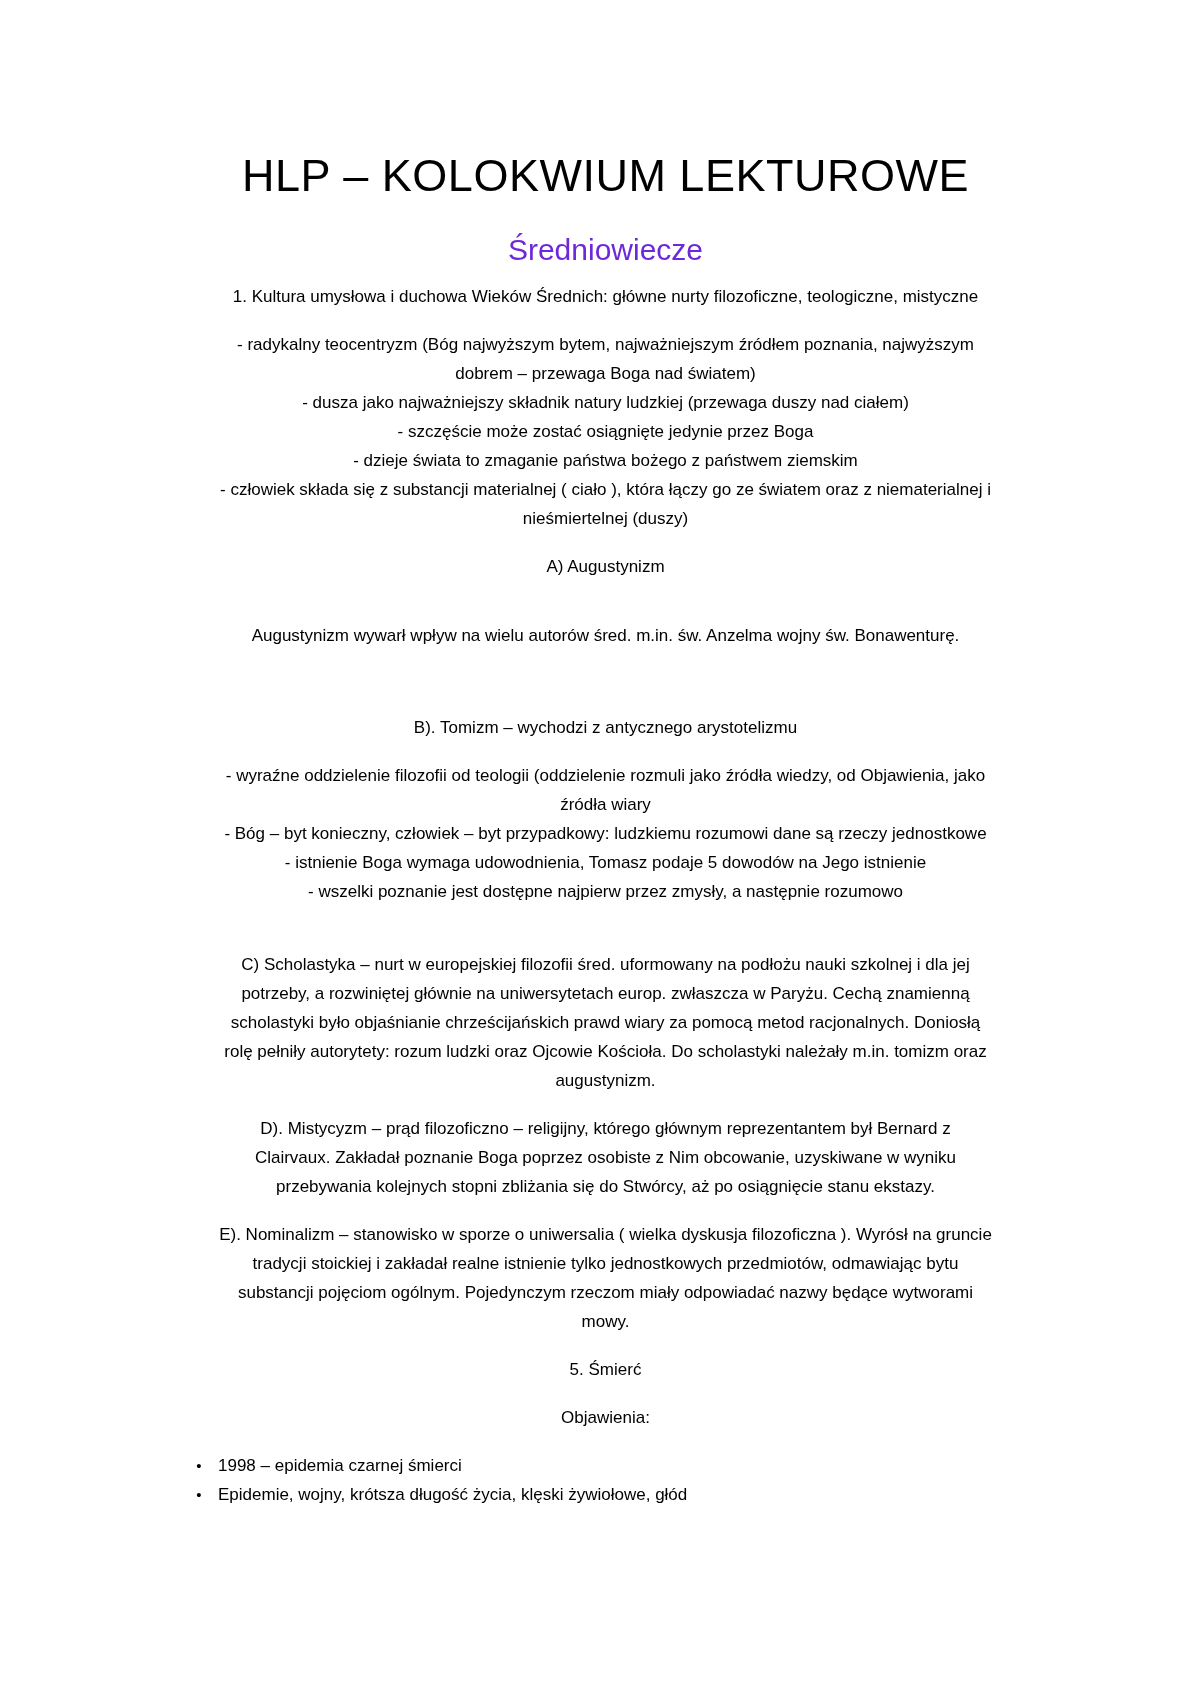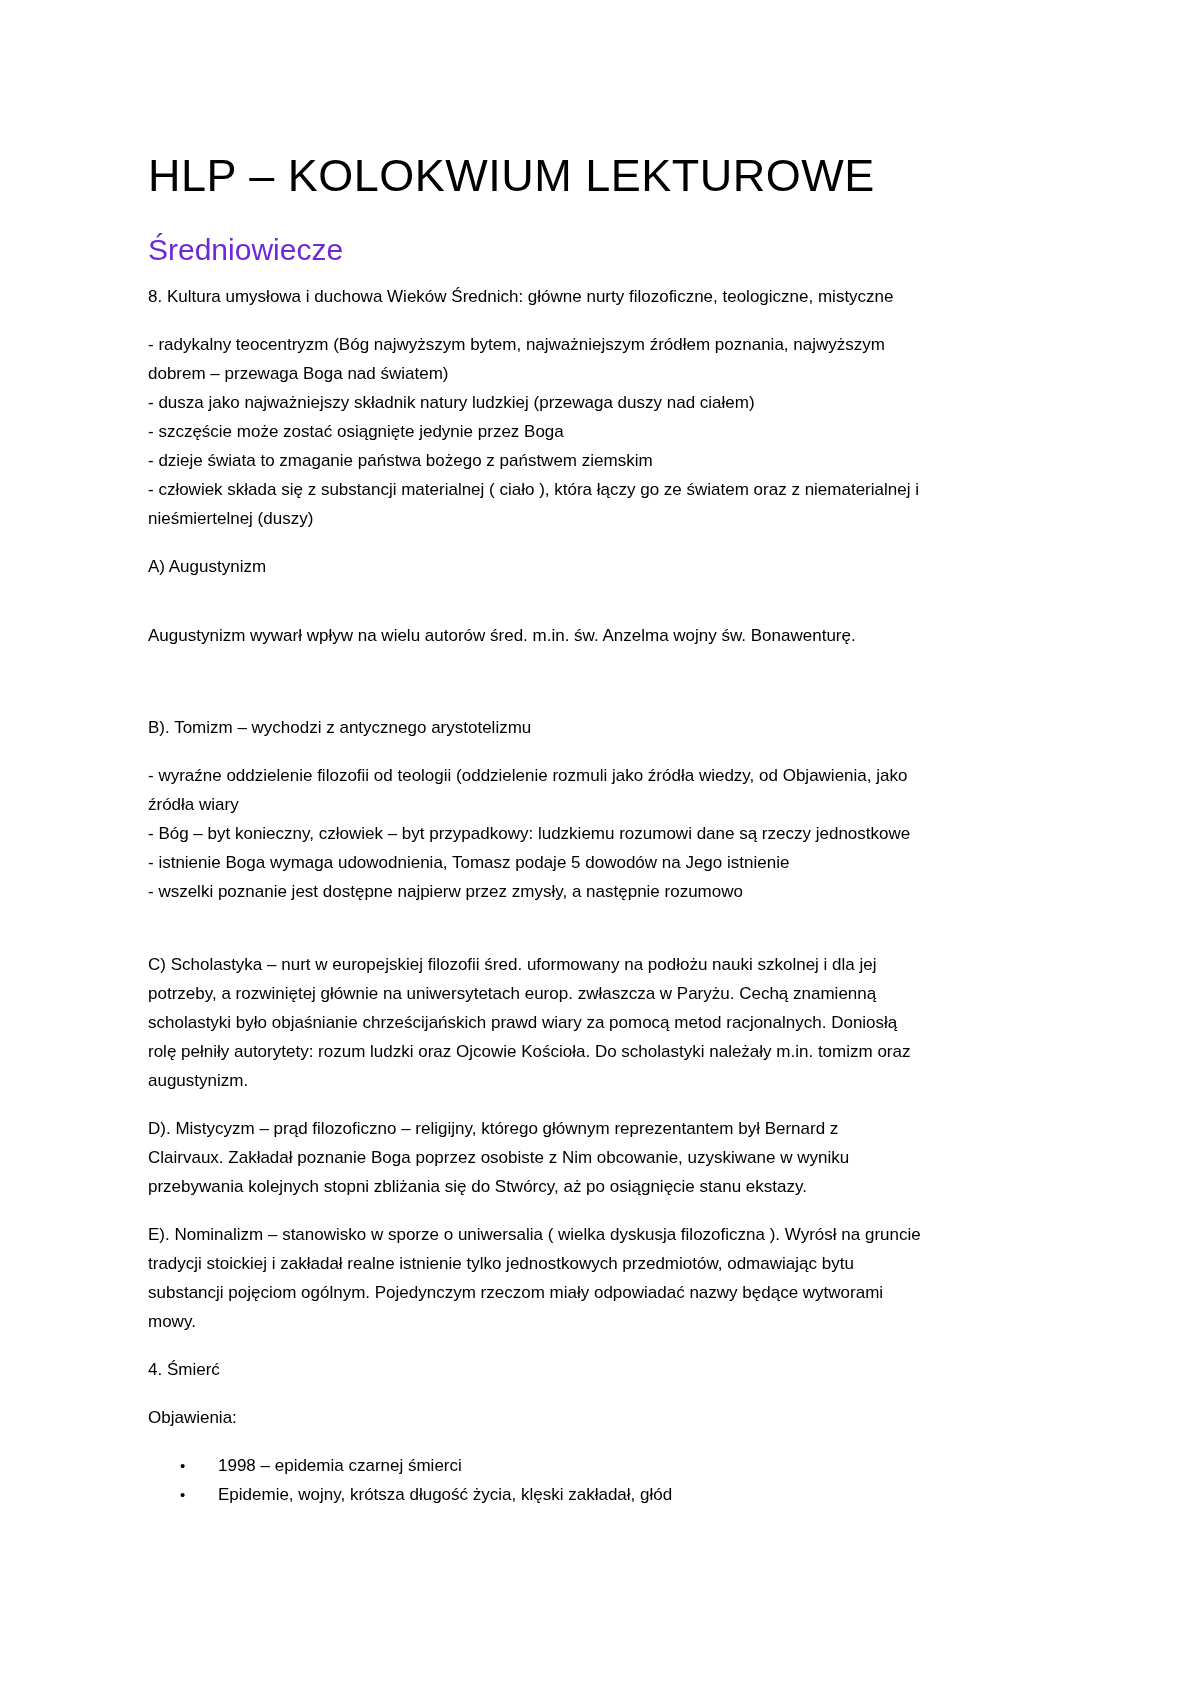--- a/index.html
+++ b/index.html
@@ -12,20 +12,21 @@
     width: 1200px;
     height: 1698px;
     box-sizing: border-box;
     background: #ffffff;
     color: #000000;
     padding: 150px 137px 60px 148px;
     overflow: hidden;
     font-family: "Liberation Sans", sans-serif;
     font-size: 17px;
     line-height: 29px;
+    text-align: center;
   }
   .doc-title {
     font-size: 45px;
     line-height: 52px;
     font-weight: 400;
     letter-spacing: 0.5px;
     margin: 0 0 30px 0;
     color: #000000;
   }
   .section-heading {
@@ -60,21 +61,21 @@
 </style>
 </head>
 <body>
 
 <div class="page" style="background: rgb(255, 255, 255); color: rgb(0, 0, 0);">
 
   <h1 class="doc-title">HLP – KOLOKWIUM LEKTUROWE</h1>
 
   <h2 class="section-heading" style="color: #6d28d9;">Średniowiecze</h2>
 
-  <p class="body">8. Kultura umysłowa i duchowa Wieków Średnich: główne nurty filozoficzne, teologiczne, mistyczne</p>
+  <p class="body">1. Kultura umysłowa i duchowa Wieków Średnich: główne nurty filozoficzne, teologiczne, mistyczne</p>
 
   <p class="body multiline">- radykalny teocentryzm (Bóg najwyższym bytem, najważniejszym źródłem poznania, najwyższym
 dobrem – przewaga Boga nad światem)
 - dusza jako najważniejszy składnik natury ludzkiej (przewaga duszy nad ciałem)
 - szczęście może zostać osiągnięte jedynie przez Boga
 - dzieje świata to zmaganie państwa bożego z państwem ziemskim
 - człowiek składa się z substancji materialnej ( ciało ), która łączy go ze światem oraz z niematerialnej i
 nieśmiertelnej (duszy)</p>
 
   <p class="body">A) Augustynizm</p>
@@ -103,28 +104,28 @@
 
   <p class="body multiline">D). Mistycyzm – prąd filozoficzno – religijny, którego głównym reprezentantem był Bernard z
 Clairvaux. Zakładał poznanie Boga poprzez osobiste z Nim obcowanie, uzyskiwane w wyniku
 przebywania kolejnych stopni zbliżania się do Stwórcy, aż po osiągnięcie stanu ekstazy.</p>
 
   <p class="body multiline">E). Nominalizm – stanowisko w sporze o uniwersalia ( wielka dyskusja filozoficzna ). Wyrósł na gruncie
 tradycji stoickiej i zakładał realne istnienie tylko jednostkowych przedmiotów, odmawiając bytu
 substancji pojęciom ogólnym. Pojedynczym rzeczom miały odpowiadać nazwy będące wytworami
 mowy.</p>
 
-  <p class="body">4. Śmierć</p>
+  <p class="body">5. Śmierć</p>
 
   <p class="body">Objawienia:</p>
 
   <ul class="bullets">
     <li>
       <span class="bullet">•</span>
       <span>1998 – epidemia czarnej śmierci</span>
     </li>
     <li>
       <span class="bullet">•</span>
-      <span>Epidemie, wojny, krótsza długość życia, klęski zakładał, głód</span>
+      <span>Epidemie, wojny, krótsza długość życia, klęski żywiołowe, głód</span>
     </li>
   </ul>
 
 </div>
 
 </body></html>

